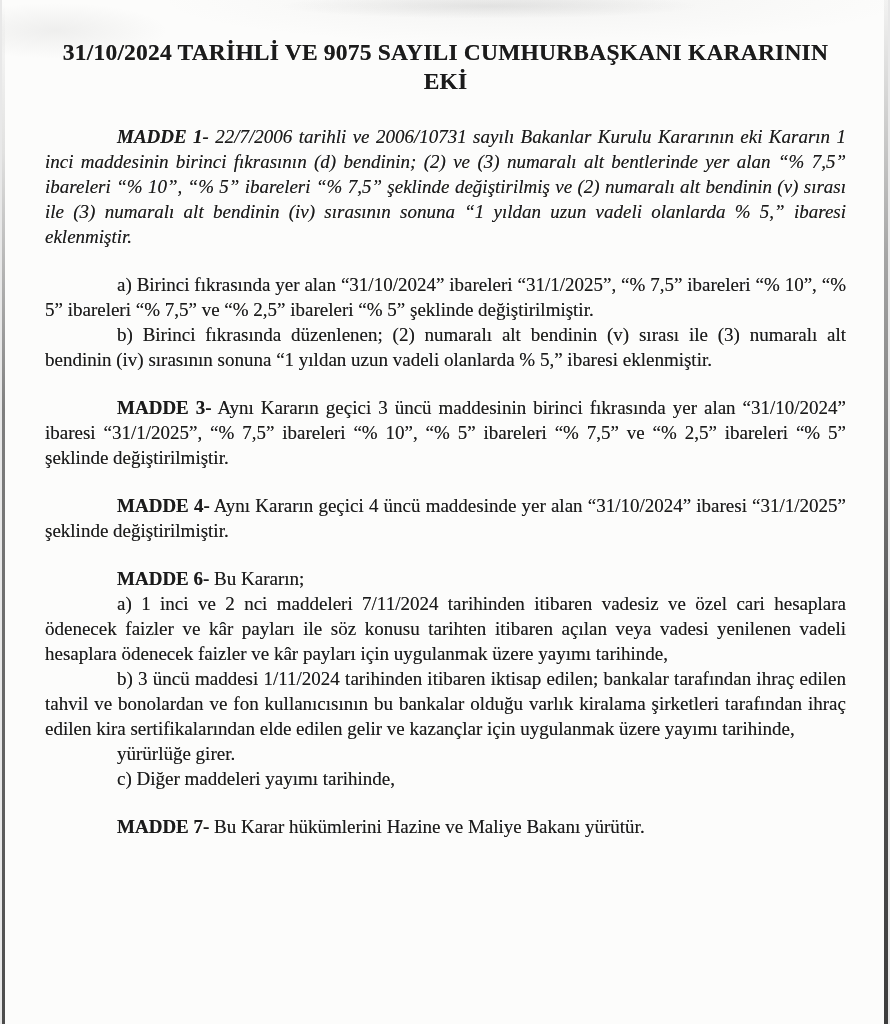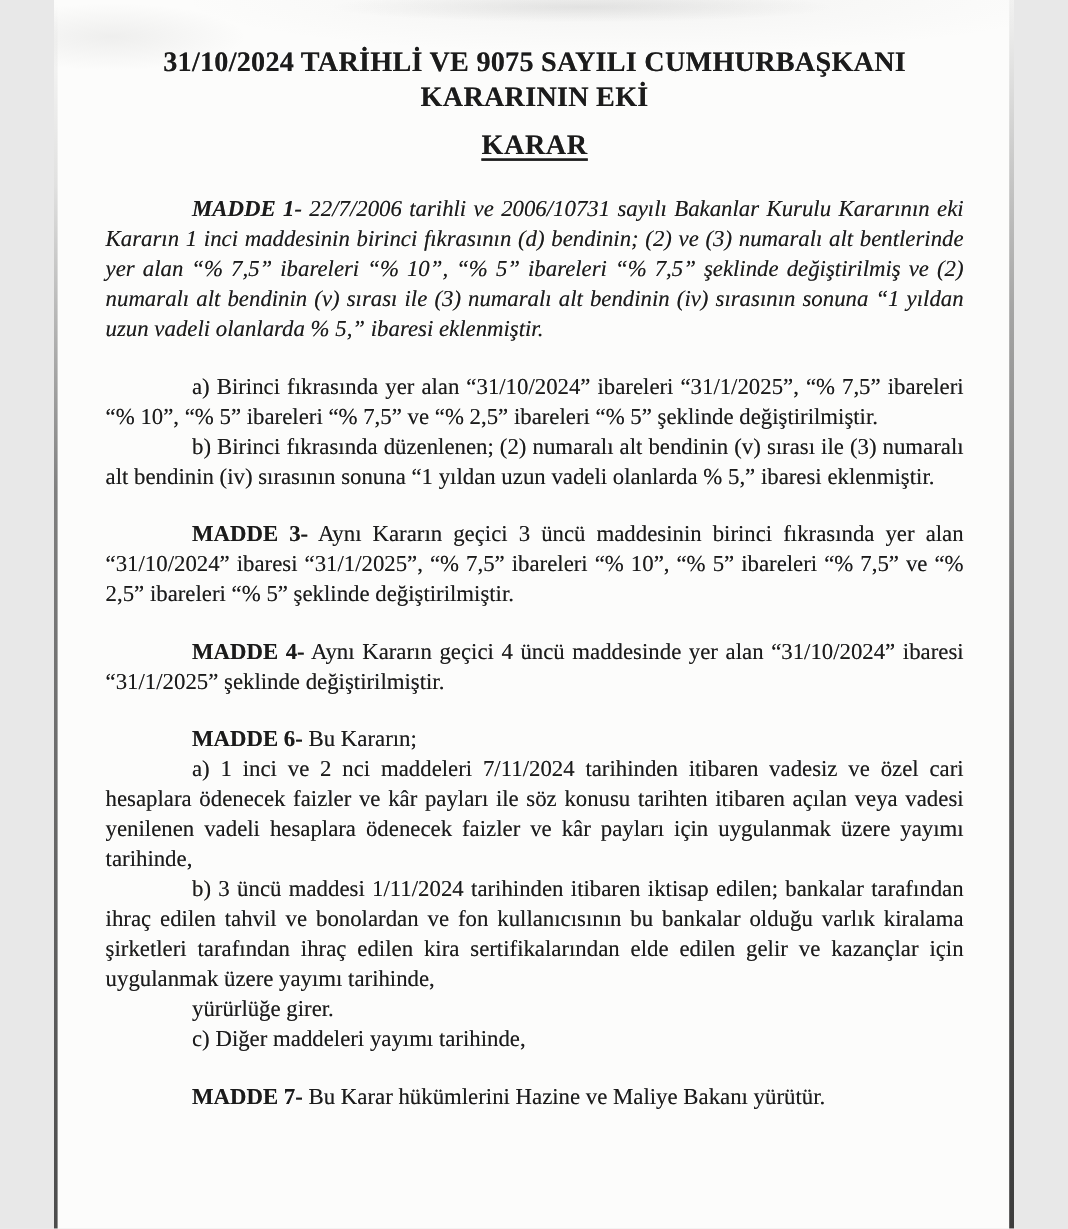--- a/index.html
+++ b/index.html
@@ -2,21 +2,21 @@
 <html lang="tr"><head>
 <meta charset="utf-8">
 <style>
   html, body {
     margin: 0;
     padding: 0;
     background: #e8e8e8;
   }
   .page {
     position: relative;
-    width: 800px;
+    width: 886px;
     height: 1024px;
     margin: 0 auto;
     background-color: #fcfcfb;
     
     background-image:
       radial-gradient(ellipse 300px 18px at 55% 6px, rgba(110,110,110,0.14), rgba(110,110,110,0) 70%),
       radial-gradient(ellipse 160px 40px at 6% 3%, rgba(120,120,120,0.10), rgba(120,120,120,0) 70%),
       radial-gradient(ellipse 500px 60px at 60% 0%, rgba(130,130,130,0.07), rgba(130,130,130,0) 75%);
     overflow: hidden;
     font-family: "Liberation Serif", "DejaVu Serif", serif;
@@ -78,21 +78,20 @@
 </head>
 <body>
 
 <div class="page">
   <div class="edge-left"></div>
   <div class="edge-right"></div>
 
   <div class="content">
 
     <h1 class="doc-title">31/10/2024 TARİHLİ VE 9075 SAYILI CUMHURBAŞKANI KARARININ EKİ</h1>
-    <h2 class="doc-subtitle">KARAR</h2>
 
     <div class="doc-body">
 
       <div class="article">
         <p class="para"><b>MADDE 1-</b> <span>22/7/2006 tarihli ve 2006/10731 sayılı Bakanlar Kurulu Kararının eki Kararın 1 inci maddesinin birinci fıkrasının (d) bendinin; (2) ve (3) numaralı alt bentlerinde yer alan “% 7,5” ibareleri “% 10”, “% 5” ibareleri “% 7,5” şeklinde değiştirilmiş ve (2) numaralı alt bendinin (v) sırası ile (3) numaralı alt bendinin (iv) sırasının sonuna “1 yıldan uzun vadeli olanlarda % 5,” ibaresi eklenmiştir.</span></p>
       </div>
 
       <div class="article">
         <p class="para">a) Birinci fıkrasında yer alan “31/10/2024” ibareleri “31/1/2025”, “% 7,5” ibareleri “% 10”, “% 5” ibareleri “% 7,5” ve “% 2,5” ibareleri “% 5” şeklinde değiştirilmiştir.</p>
         <p class="para">b) Birinci fıkrasında düzenlenen; (2) numaralı alt bendinin (v) sırası ile (3) numaralı alt bendinin (iv) sırasının sonuna “1 yıldan uzun vadeli olanlarda % 5,” ibaresi eklenmiştir.</p>

